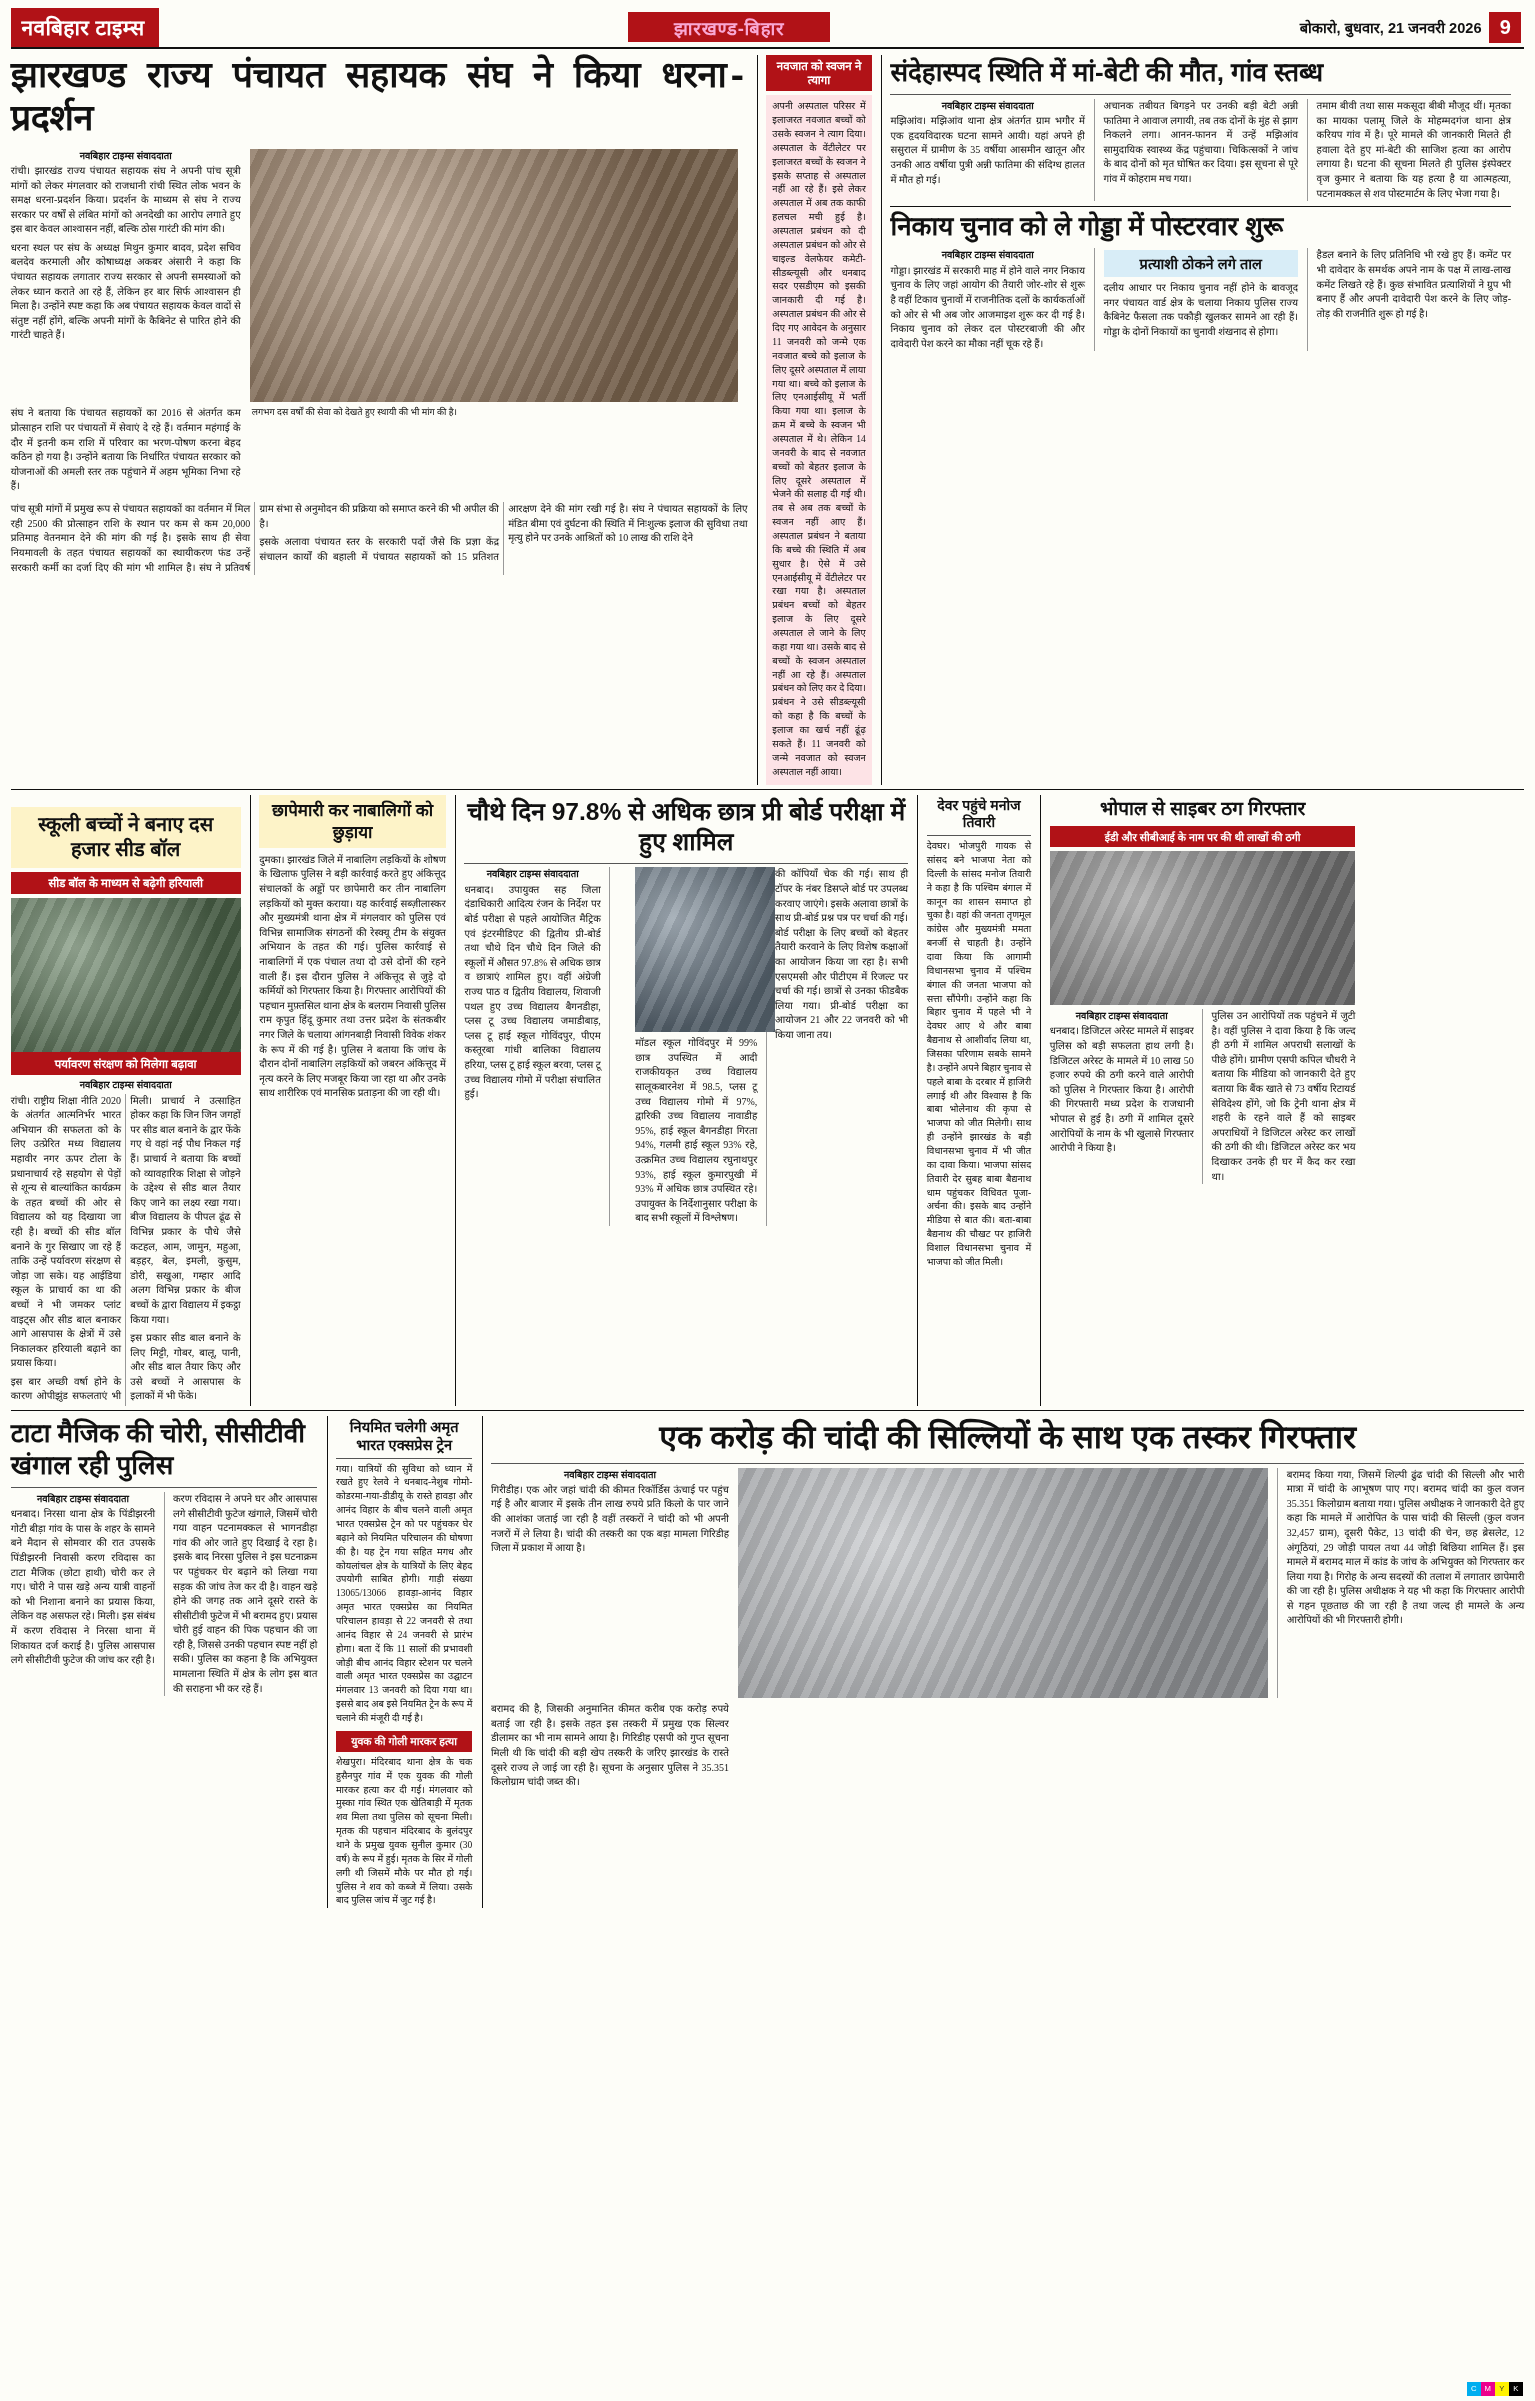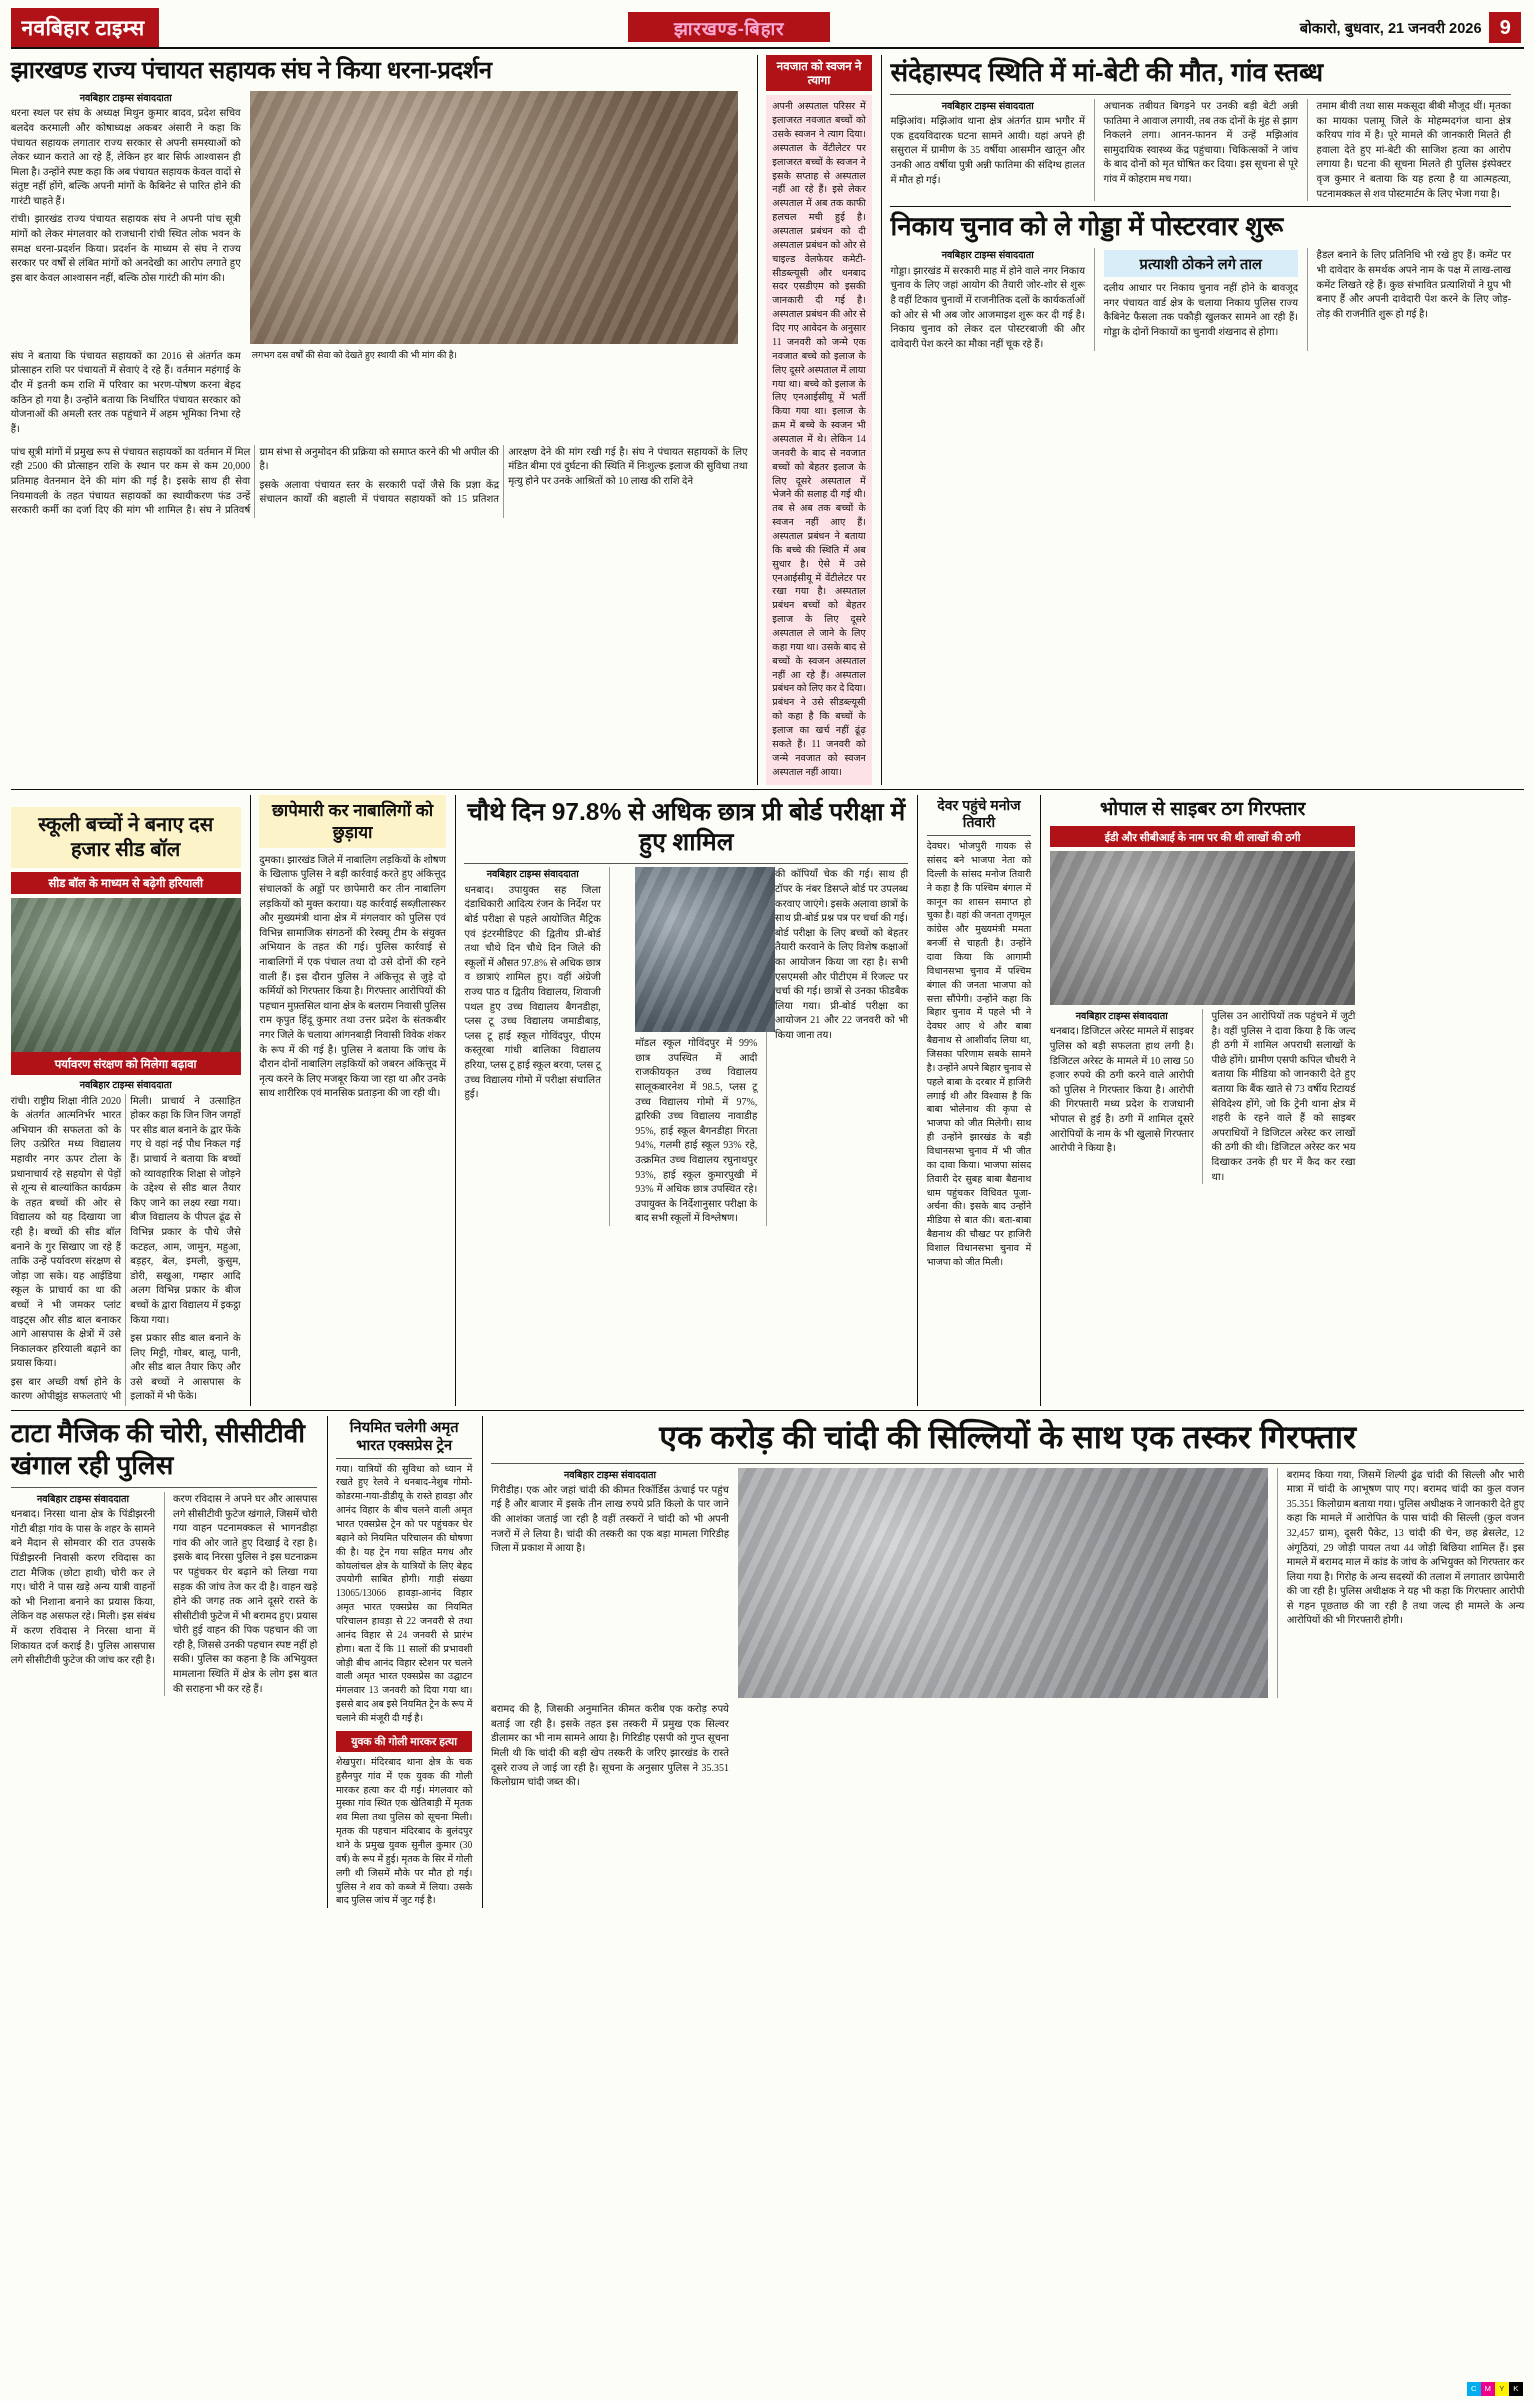--- a/index.html
+++ b/index.html
@@ -53,21 +53,21 @@
   .photo.cool { background:#6f7f8d; }
   .photo.green{ background:#5d7a5a; }
   .photo.grey { background:#8d8d8d; }
   .photo.silver{ background:#b9bcc0; }
 
   
   .zoneA { display:flex; gap:9.2px; margin-top:6.1px; }
   .colsplit { border-left:0.8px solid #111; padding-left:8.4px; }
 
   .lead-head {
-    font-family:Liberation Sans, sans-serif; font-weight:bold; font-size:24px; line-height:1.2;
+    font-family:Liberation Mono, monospace; font-weight:bold; font-size:36px; line-height:1.2;
     letter-spacing:-0.4px; margin:1.5px 0 6.1px 0;
   }
   .sub-head {
     font-family:"Liberation Sans",sans-serif; font-weight:bold; font-size:18.4px; line-height:1.25;
     text-align:center; margin:1.5px 0 4.6px 0;
   }
   .mid-head {
     font-family:"Liberation Sans",sans-serif; font-weight:bold; font-size:26px; line-height:1.22;
     margin:2.3px 0 5.4px 0;
   }
@@ -102,22 +102,22 @@
   </div>
 
   <div class="zoneA">
 
     <div style="width:737px;">
       <div class="lead-head">झारखण्ड राज्य पंचायत सहायक संघ ने किया धरना-प्रदर्शन</div>
       <div style="display:flex; gap:9.2px; margin-top:6.1px;">
         <div style="width:230px;">
           <div class="byline">नवबिहार टाइम्स संवाददाता</div>
           <div class="body">
+            <p>रांची। झारखंड राज्य पंचायत सहायक संघ ने अपनी पांच सूत्री मांगों को लेकर मंगलवार को राजधानी रांची स्थित लोक भवन के समक्ष धरना-प्रदर्शन किया। प्रदर्शन के माध्यम से संघ ने राज्य सरकार पर वर्षों से लंबित मांगों को अनदेखी का आरोप लगाते हुए इस बार केवल आश्वासन नहीं, बल्कि ठोस गारंटी की मांग की।</p>
             <p>धरना स्थल पर संघ के अध्यक्ष मिथुन कुमार बादव, प्रदेश सचिव बलदेव करमाली और कोषाध्यक्ष अकबर अंसारी ने कहा कि पंचायत सहायक लगातार राज्य सरकार से अपनी समस्याओं को लेकर ध्यान कराते आ रहे हैं, लेकिन हर बार सिर्फ आश्वासन ही मिला है। उन्होंने स्पष्ट कहा कि अब पंचायत सहायक केवल वादों से संतुष्ट नहीं होंगे, बल्कि अपनी मांगों के कैबिनेट से पारित होने की गारंटी चाहते हैं।</p>
-            <p>रांची। झारखंड राज्य पंचायत सहायक संघ ने अपनी पांच सूत्री मांगों को लेकर मंगलवार को राजधानी रांची स्थित लोक भवन के समक्ष धरना-प्रदर्शन किया। प्रदर्शन के माध्यम से संघ ने राज्य सरकार पर वर्षों से लंबित मांगों को अनदेखी का आरोप लगाते हुए इस बार केवल आश्वासन नहीं, बल्कि ठोस गारंटी की मांग की।</p>
           </div>
         </div>
         <div style="width:488px;">
           <div class="photo warm" style="width:488px;height:253px;"></div>
         </div>
       </div>
       <div style="display:flex; gap:11px; margin-top:4.6px;">
         <div style="width:230px;">
           <div class="body">
             <p>संघ ने बताया कि पंचायत सहायकों का 2016 से अंतर्गत कम प्रोत्साहन राशि पर पंचायतों में सेवाएं दे रहे हैं। वर्तमान महंगाई के दौर में इतनी कम राशि में परिवार का भरण-पोषण करना बेहद कठिन हो गया है। उन्होंने बताया कि निर्धारित पंचायत सरकार को योजनाओं की अमली स्तर तक पहुंचाने में अहम भूमिका निभा रहे हैं।</p>

